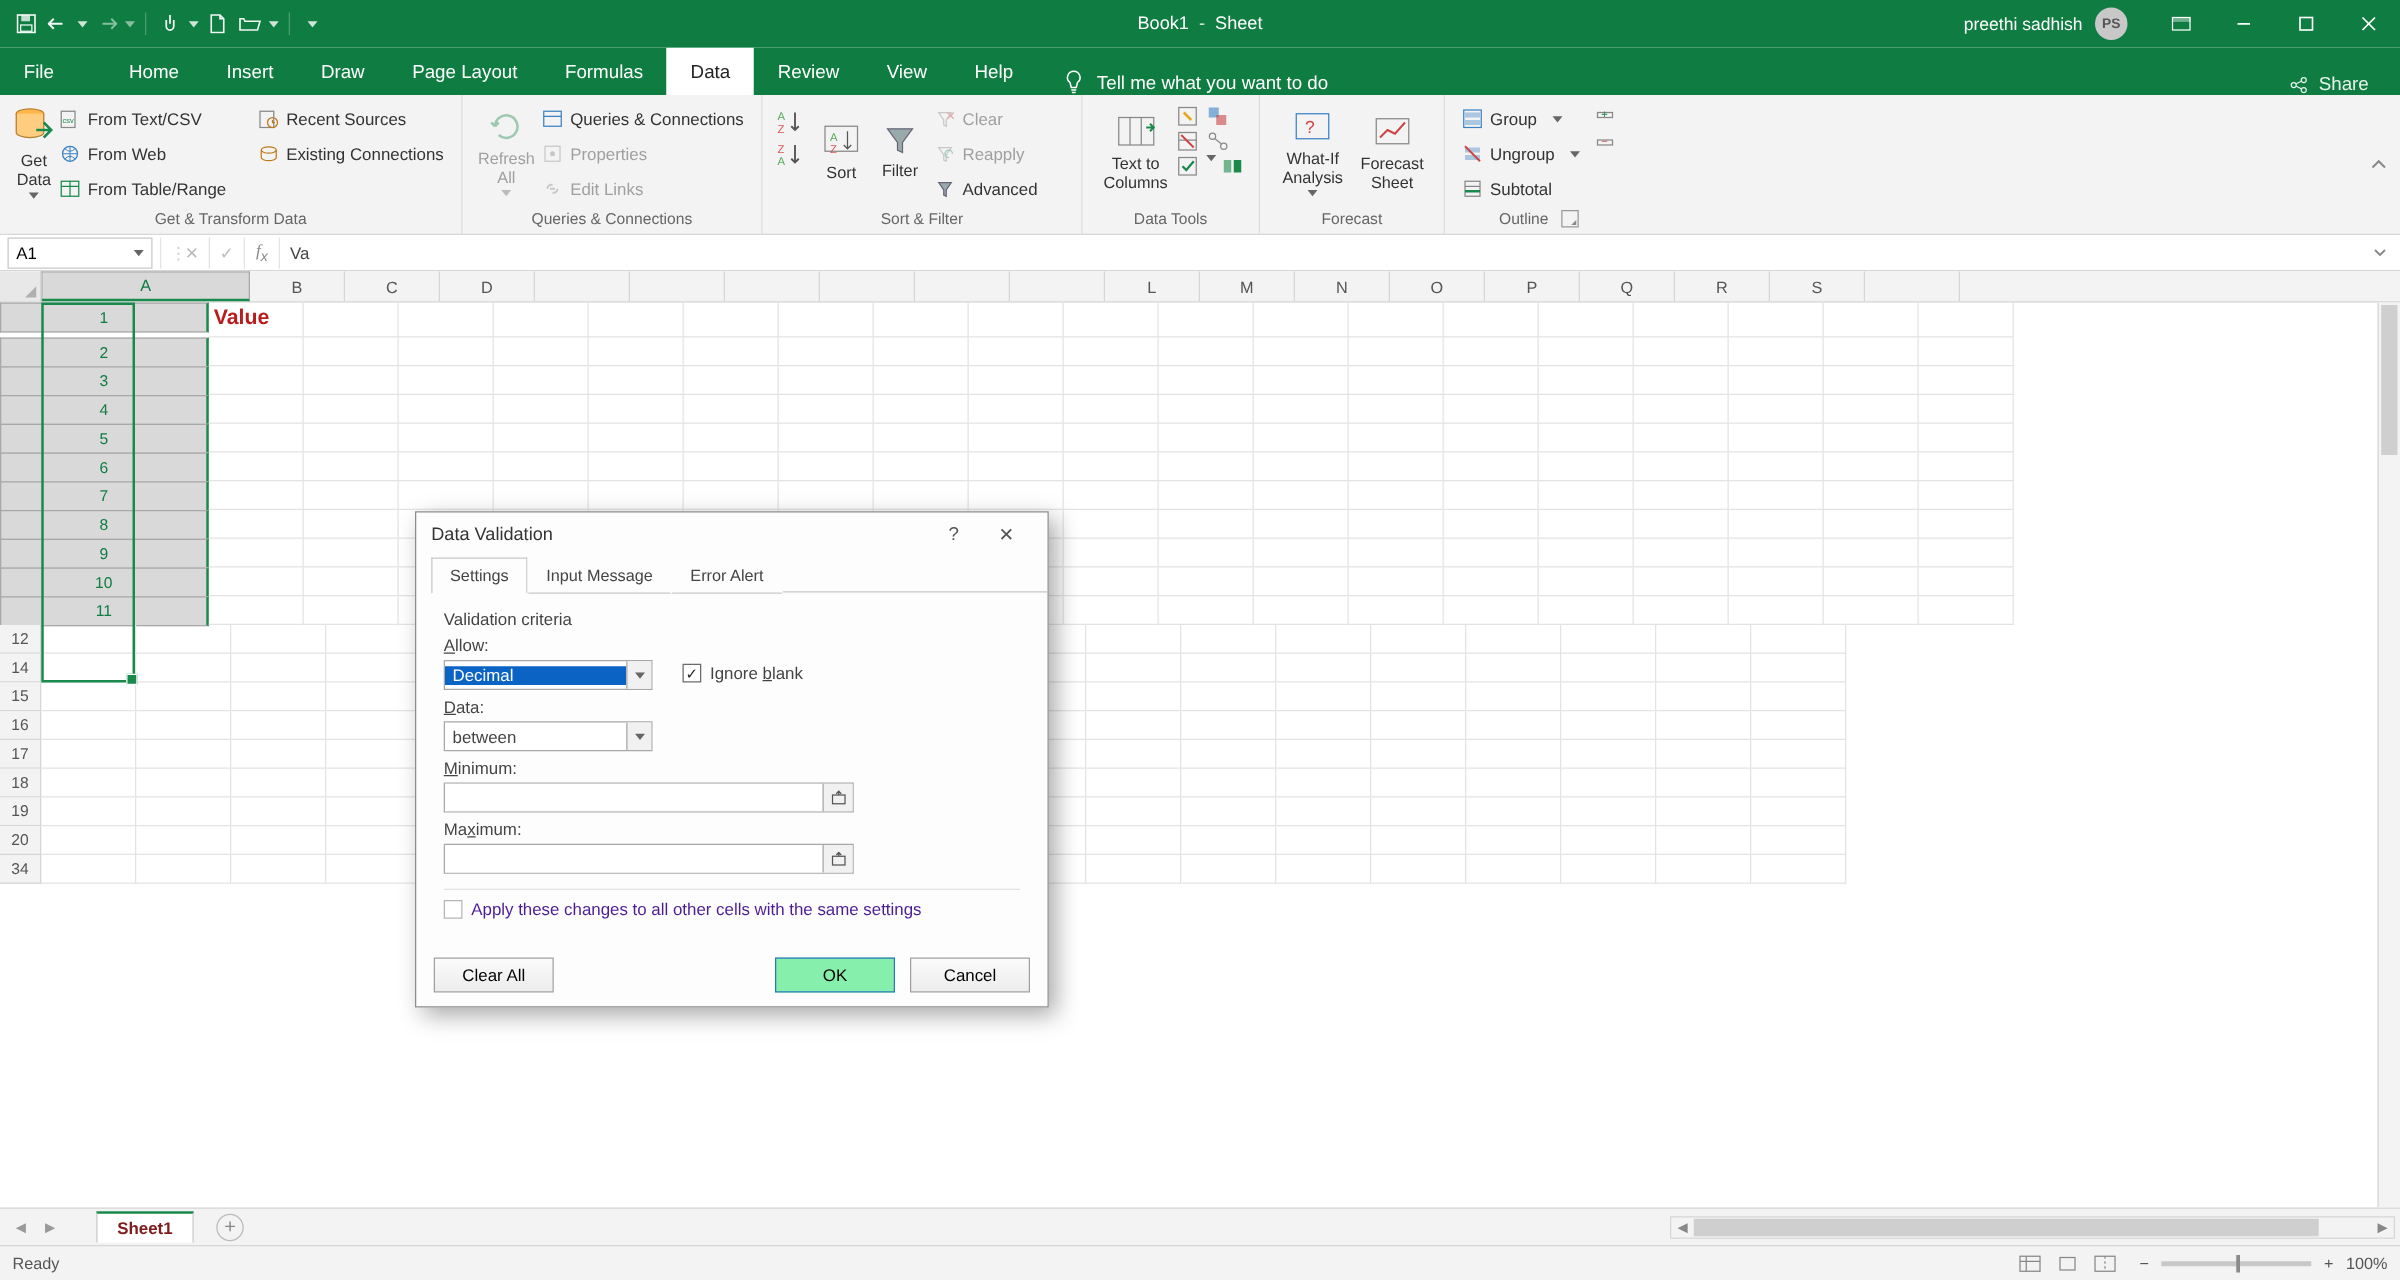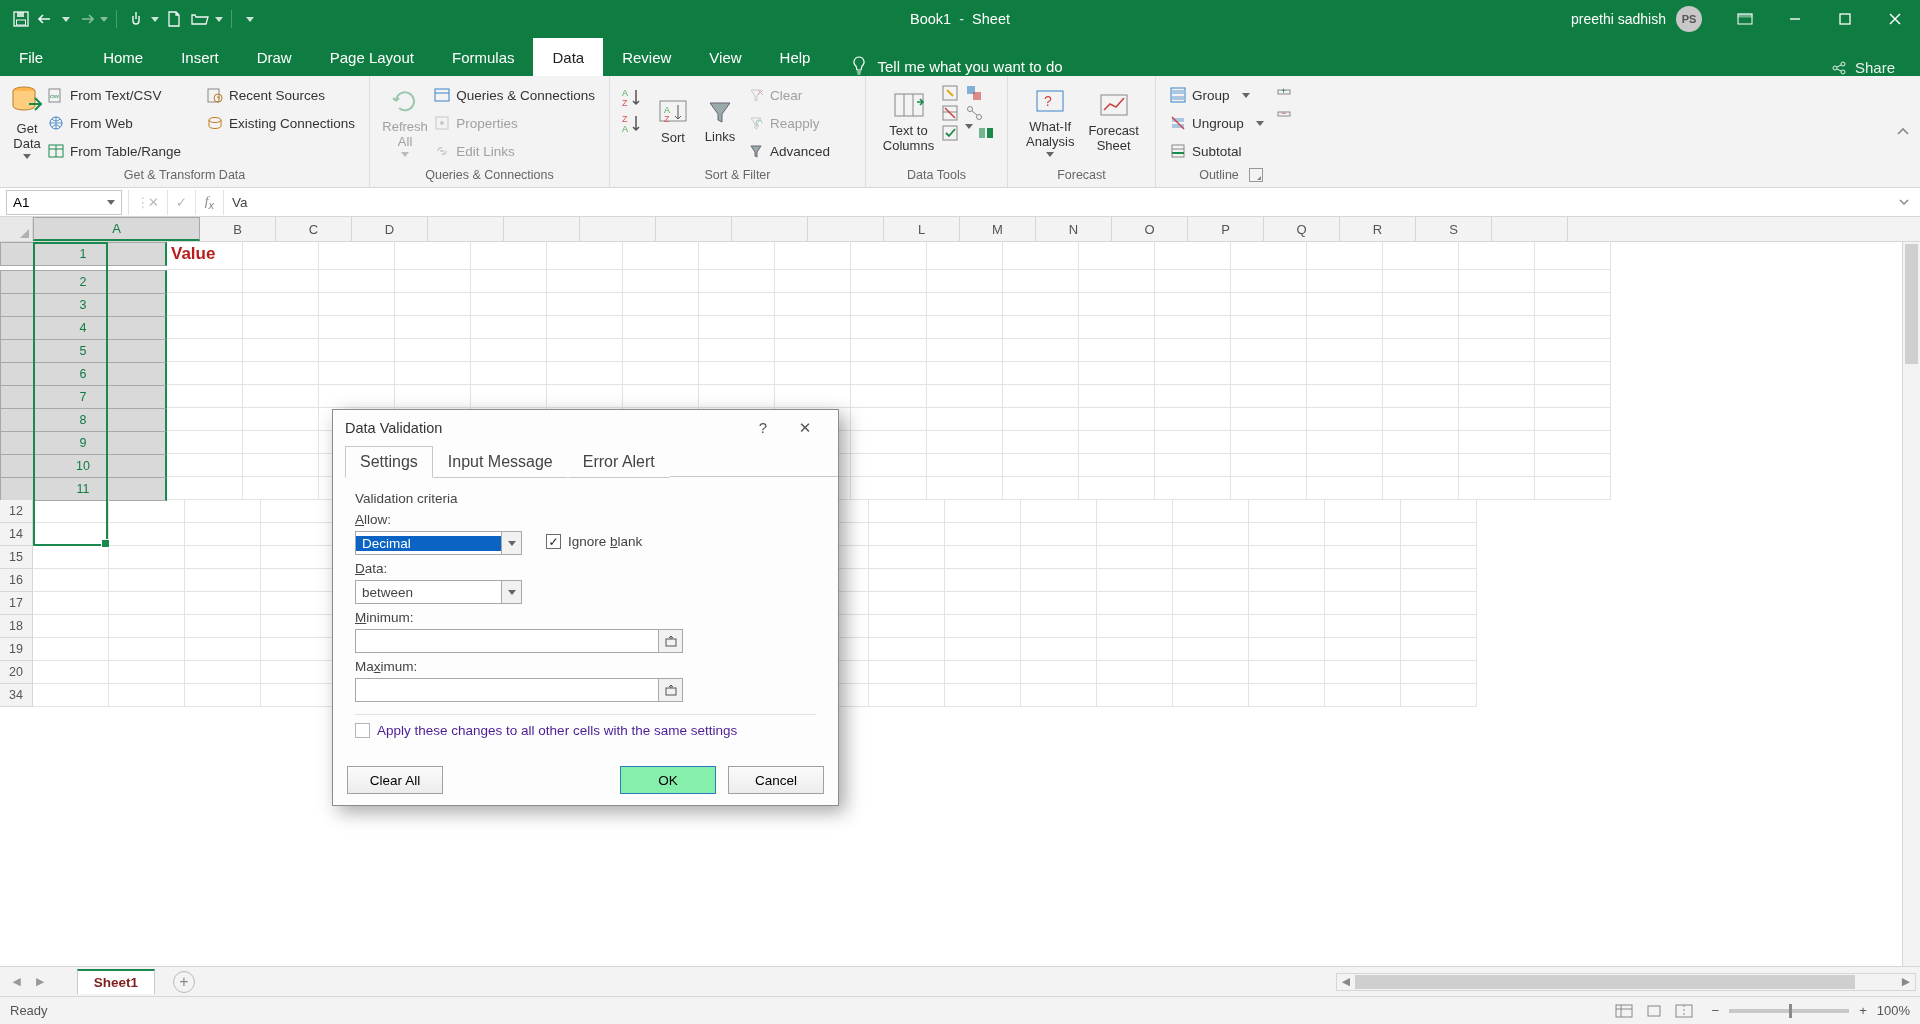--- a/index.html
+++ b/index.html
@@ -63,21 +63,21 @@
 .a1 { font-weight:700; font-size:17px; color:#b91c1c; }
 .watermark { position:absolute; left:980px; top:230px; font-family:'Segoe Script','Brush Script MT',cursive; font-size:46px; font-weight:700; font-style:italic; color:#000; }
 .gridvsb { position:absolute; right:0; top:25px; bottom:0; width:18px; background:#f3f3f3; border-left:1px solid #d6d6d6; }
 .gridvsb-thumb { position:absolute; top:2px; left:2px; right:2px; height:120px; background:#cfcfcf; }
 
 
 .dialog { position:absolute; left:332px; top:192px; width:507px; height:397px; background:#fdfdfd; border:1px solid #8c8c8c; box-shadow:6px 6px 18px rgba(0,0,0,.35); display:flex; flex-direction:column; }
 .dtitle { height:35px; display:flex; align-items:center; padding:0 12px; font-size:14.5px; color:#333; }
 .dtitle-btns { margin-left:auto; display:flex; gap:0; }
 .dtbtn { width:42px; height:30px; display:flex; align-items:center; justify-content:center; font-size:15px; color:#555; }
-.dtabs { display:flex; padding-left:12px; font-size:16px; color:#444; }
+.dtabs { display:flex; padding-left:12px; font-size:13px; color:#444; }
 .dtab { padding:6px 14px; border:1px solid transparent; border-bottom:1px solid #c8c8c8; position:relative; top:1px; background:#fdfdfd; }
 .dtab.active { border:1px solid #c8c8c8; border-bottom:1px solid #fdfdfd; background:#fdfdfd; }
 .dtabrest { flex:1; border-bottom:1px solid #c8c8c8; }
 .dbody { padding:14px 22px 10px; flex:1; font-size:13.5px; color:#444; position:relative; }
 .fld { margin-top:6px; }
 .fld label { display:block; margin-bottom:4px; }
 .und { text-decoration:underline; }
 .sel { width:167px; height:24px; border:1px solid #a8a8a8; display:flex; align-items:center; background:#fff; }
 .sel .seltext { flex:1; padding:0 6px; }
 .sel.hi .seltext { background:#0b63c4; color:#fff; }
@@ -342,21 +342,21 @@
             <text x="6" y="16" font-size="9" fill="#5a5">A</text>
             <text x="6" y="25" font-size="9" fill="#d55">Z</text>
             <path d="M20 8 V22 M17 19 L20 22 L23 19" fill="none" stroke="#555"></path>
           </svg>
         <span>Sort</span>
       </div>
       <div class="bigbtn" style="width:48px">
         <svg width="28" height="28">
             <path d="M4 5 H24 L16 16 V24 L12 22 V16 Z" fill="#9aa" stroke="#667"></path>
           </svg>
-        <span>Links</span>
+        <span>Filter</span>
       </div>
       <div style="display:flex;flex-direction:column;gap:2px;padding-top:2px">
         <div class="smallrow dis">
             <svg width="16" height="16" opacity=".4">
               <path d="M3 3 H13 L9 9 V14 L7 13 V9 Z" fill="none" stroke="#888"></path>
               <line x1="10" y1="3" x2="15" y2="8" stroke="#c44"></line>
               <line x1="15" y1="3" x2="10" y2="8" stroke="#c44"></line>
             </svg>
             <span>Clear</span>
           </div>

